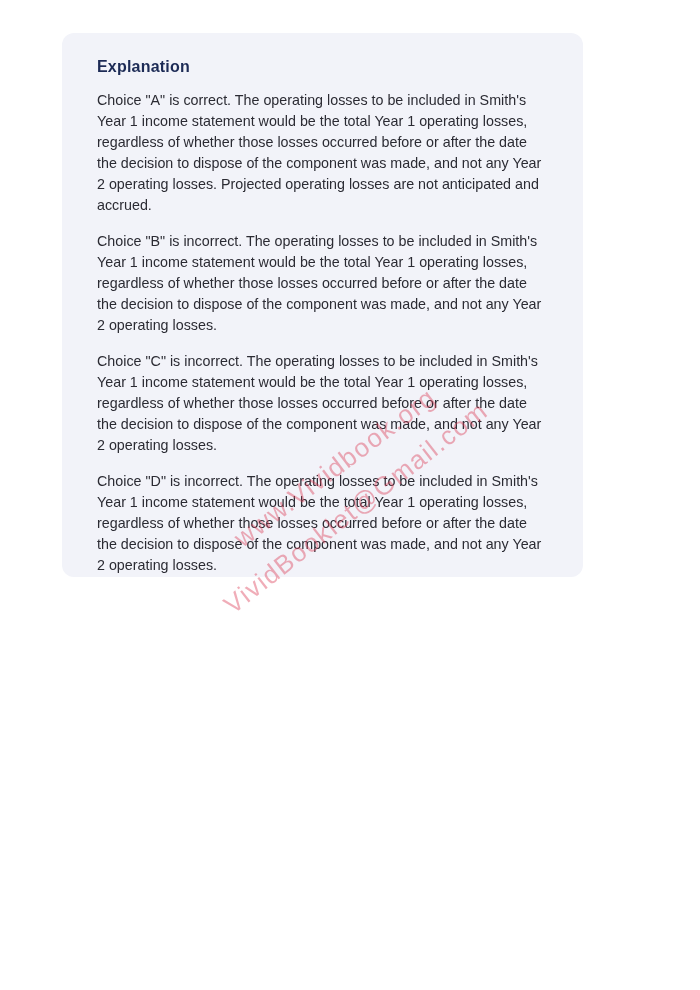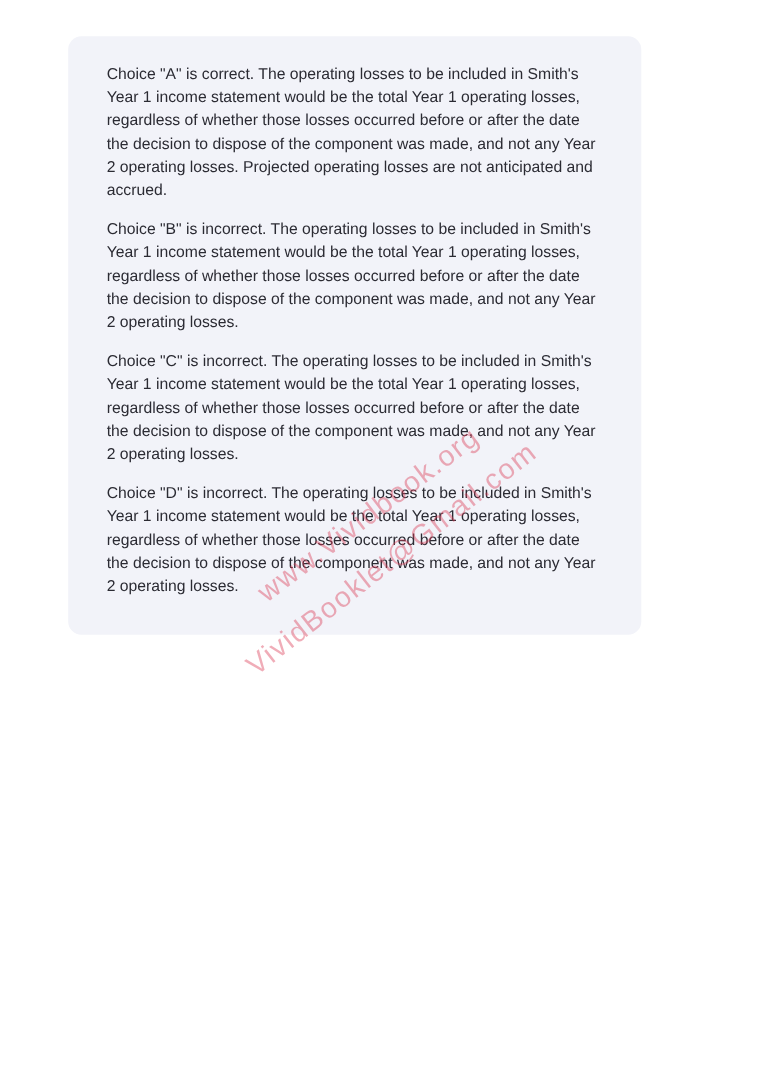--- a/index.html
+++ b/index.html
@@ -65,20 +65,21 @@
     top: 596px;
     transform: rotate(-38deg);
   }
 </style>
 </head>
 <body>
 
 <div class="page">
 
   <section class="panel">
+    <h2>Explanation</h2>
 
     <p>Choice "A" is correct. The operating losses to be included in Smith's Year 1 income statement would be the total Year 1 operating losses, regardless of whether those losses occurred before or after the date the decision to dispose of the component was made, and not any Year 2 operating losses. Projected operating losses are not anticipated and accrued.</p>
 
     <p>Choice "B" is incorrect. The operating losses to be included in Smith's Year 1 income statement would be the total Year 1 operating losses, regardless of whether those losses occurred before or after the date the decision to dispose of the component was made, and not any Year 2 operating losses.</p>
 
     <p>Choice "C" is incorrect. The operating losses to be included in Smith's Year 1 income statement would be the total Year 1 operating losses, regardless of whether those losses occurred before or after the date the decision to dispose of the component was made, and not any Year 2 operating losses.</p>
 
     <p>Choice "D" is incorrect. The operating losses to be included in Smith's Year 1 income statement would be the total Year 1 operating losses, regardless of whether those losses occurred before or after the date the decision to dispose of the component was made, and not any Year 2 operating losses.</p>
   </section>
 

